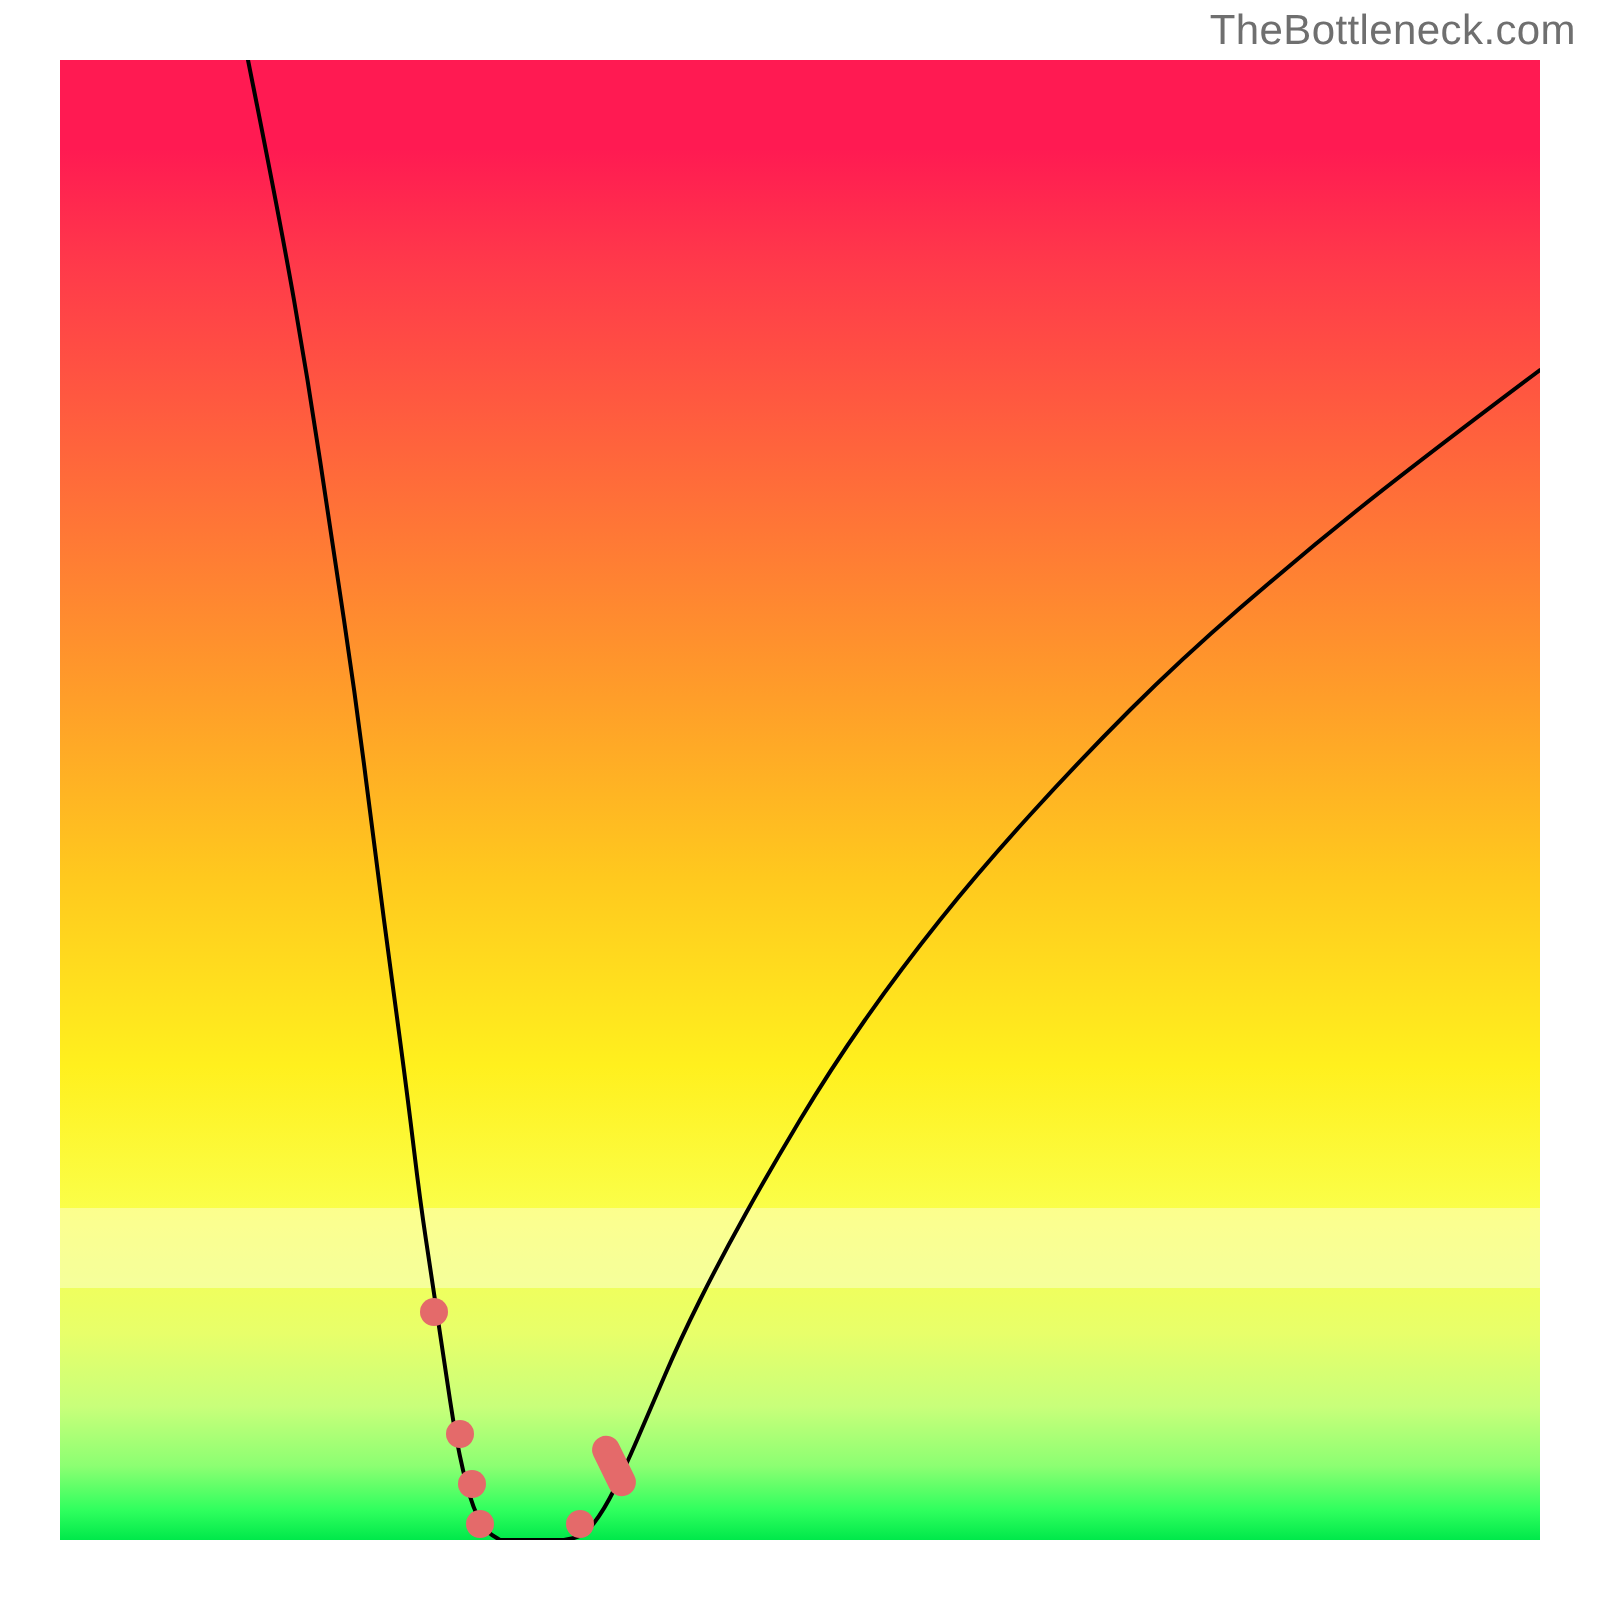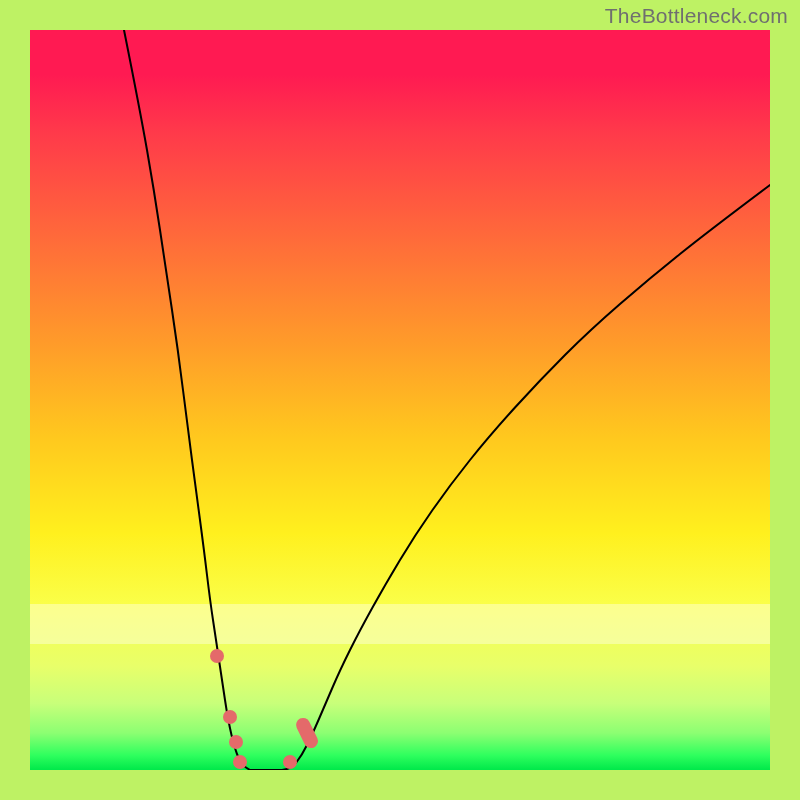--- a/index.html
+++ b/index.html
@@ -8,21 +8,21 @@
     width: 800px;
     height: 800px;
     background: #000;
     overflow: hidden;
     font-family: Arial, Helvetica, sans-serif;
   }
   .stage {
     position: relative;
     width: 800px;
     height: 800px;
-    background: #bef264;
+    background: #ffffff;
   }
   .plot {
     position: absolute;
     left: 30px;
     top: 30px;
     width: 740px;
     height: 740px;
     overflow: hidden;
   }
   .gradient {

